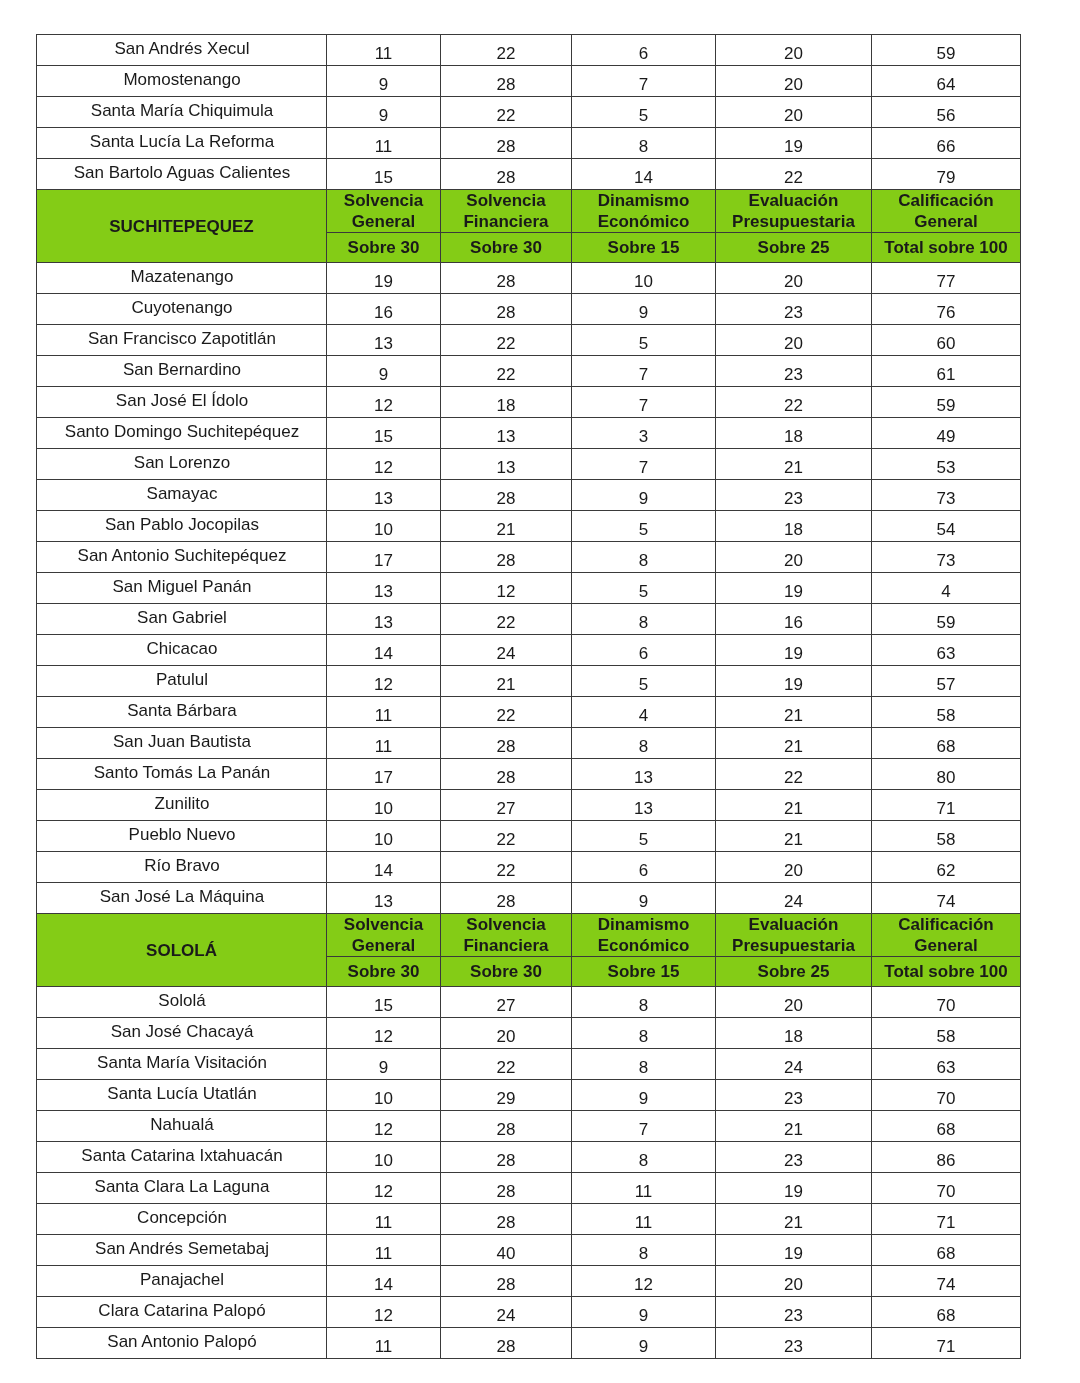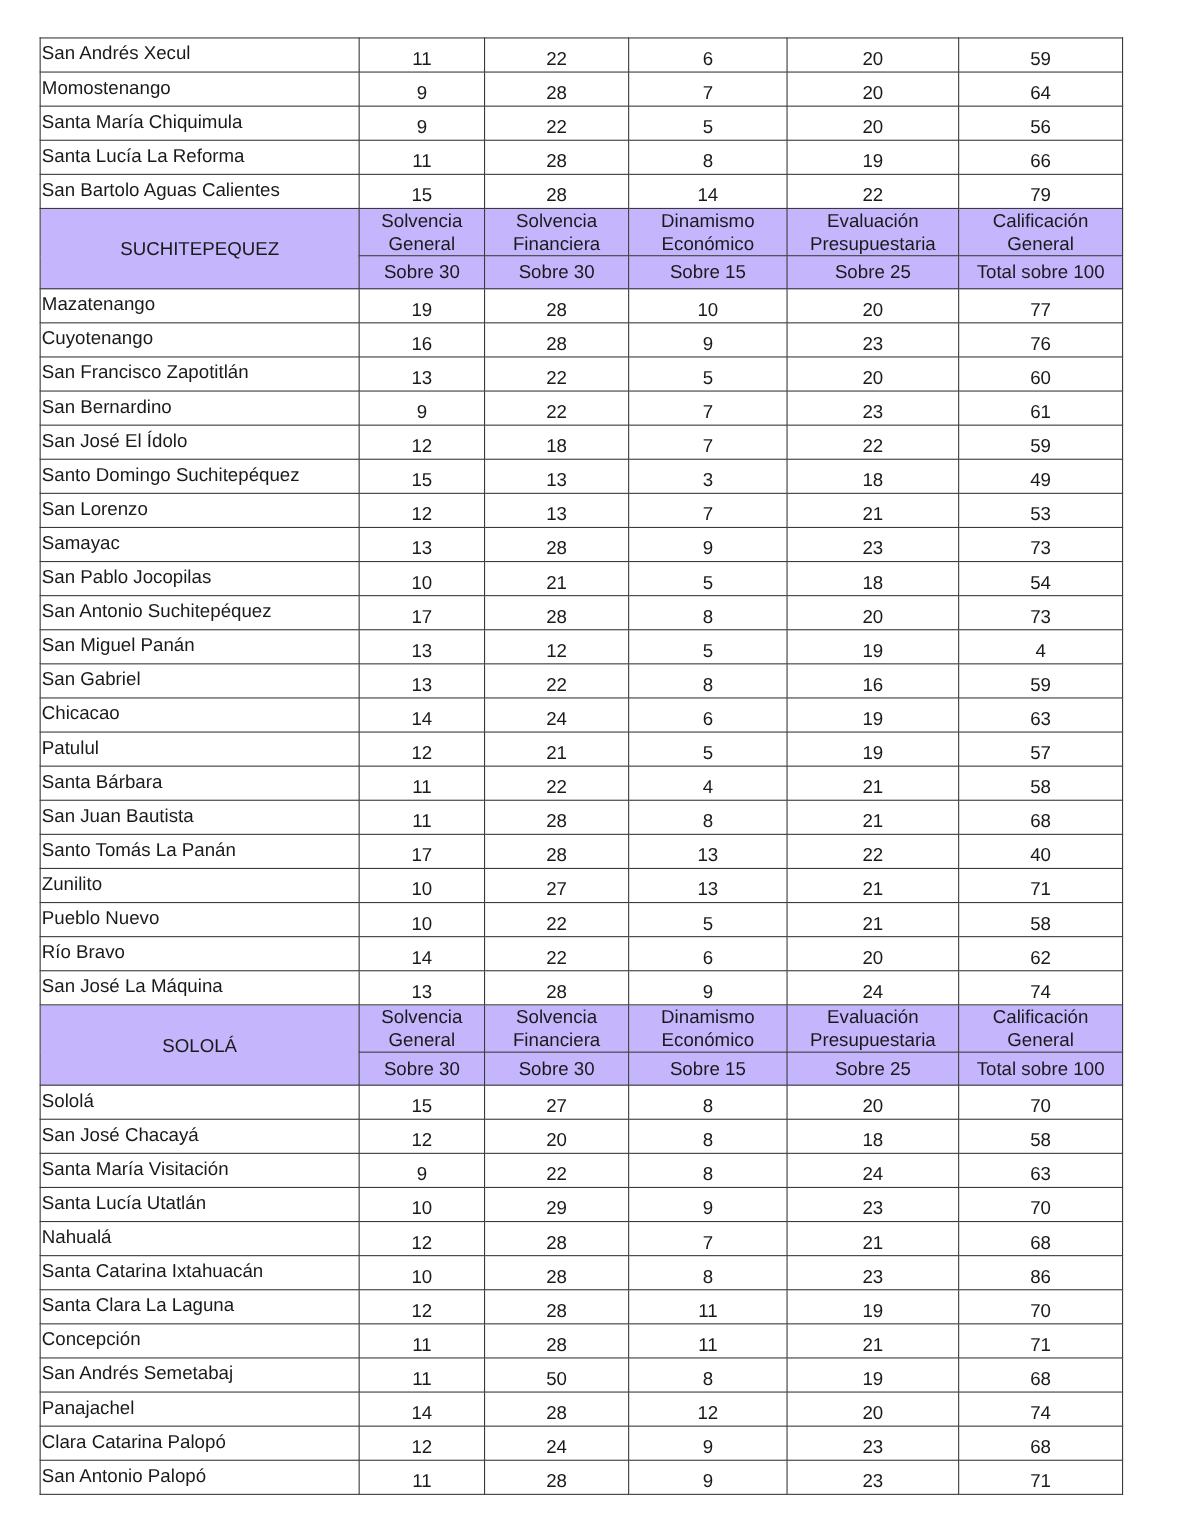--- a/index.html
+++ b/index.html
@@ -4,23 +4,23 @@
 <style>
   html, body { margin: 0; padding: 0; background: #ffffff; }
   body { width: 1080px; height: 1383px; position: relative; overflow: hidden;
          font-family: "Liberation Sans", sans-serif; color: #1a1a1a; }
   table { position: absolute; left: 36px; top: 34px; border-collapse: collapse;
           table-layout: fixed; width: 984px; }
   col.c0 { width: 290px; } col.c1 { width: 114px; } col.c2 { width: 131px; }
   col.c3 { width: 144px; } col.c4 { width: 156px; } col.c5 { width: 149px; }
   td { border: 1.5px solid #3a3a3a; padding: 0; font-size: 17px; height: 29px;
        text-align: center; vertical-align: bottom; line-height: 20px; }
-  td.name { text-align: left; padding-left: 1px; vertical-align: top; padding-top: 4px; height: 26px; }
+  td.name { text-align: center; padding-left: 1px; vertical-align: top; padding-top: 4px; height: 26px; }
   td.num { padding-bottom: 1px; }
-  tr.hdr td { background: #c4b5fd; font-weight: normal; }
+  tr.hdr td { background: #84cc16; font-weight: bold; }
   tr.hdr1 td { height: 42px; vertical-align: middle; line-height: 21px; }
   tr.hdr2 td { height: 29px; vertical-align: middle; }
   td.dept { vertical-align: middle; font-size: 17px; text-align: center; }
 </style>
 </head>
 <body>
 
 <table>
   <colgroup>
     <col class="c0">
@@ -213,21 +213,21 @@
         <td class="num">8</td>
         <td class="num">21</td>
         <td class="num">68</td>
       </tr>
       <tr>
         <td class="name">Santo Tomás La Panán</td>
         <td class="num">17</td>
         <td class="num">28</td>
         <td class="num">13</td>
         <td class="num">22</td>
-        <td class="num">40</td>
+        <td class="num">80</td>
       </tr>
       <tr>
         <td class="name">Zunilito</td>
         <td class="num">10</td>
         <td class="num">27</td>
         <td class="num">13</td>
         <td class="num">21</td>
         <td class="num">71</td>
       </tr>
       <tr>
@@ -329,21 +329,21 @@
         <td class="name">Concepción</td>
         <td class="num">11</td>
         <td class="num">28</td>
         <td class="num">11</td>
         <td class="num">21</td>
         <td class="num">71</td>
       </tr>
       <tr>
         <td class="name">San Andrés Semetabaj</td>
         <td class="num">11</td>
-        <td class="num">50</td>
+        <td class="num">40</td>
         <td class="num">8</td>
         <td class="num">19</td>
         <td class="num">68</td>
       </tr>
       <tr>
         <td class="name">Panajachel</td>
         <td class="num">14</td>
         <td class="num">28</td>
         <td class="num">12</td>
         <td class="num">20</td>

